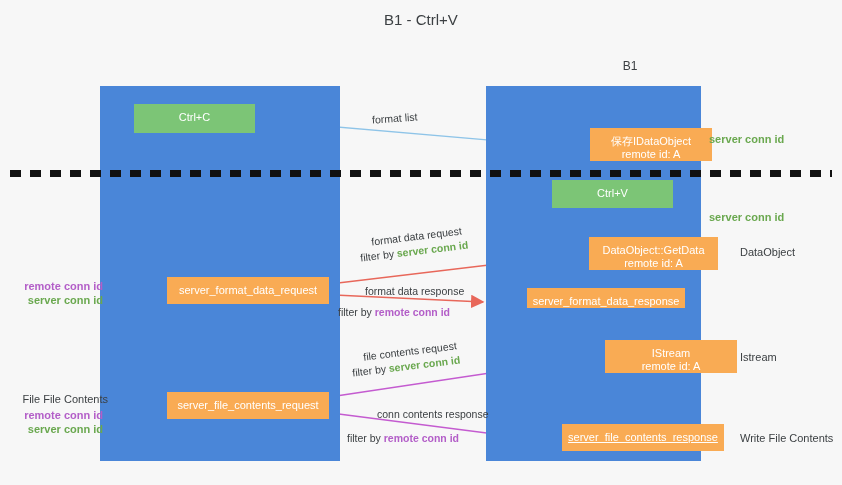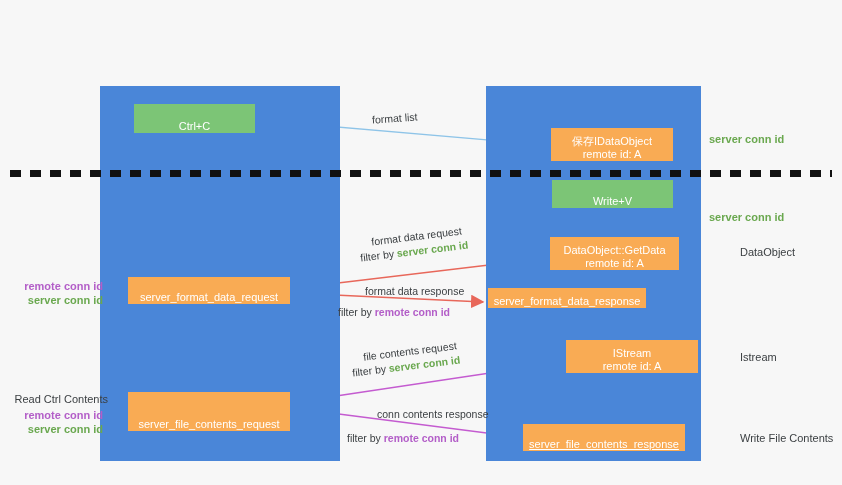--- a/index.html
+++ b/index.html
@@ -48,38 +48,38 @@
   }
   #lane-a1 { left: 100px; top: 86px; width: 240px; height: 375px; }
   #lane-b1 { left: 486px; top: 86px; width: 215px; height: 375px; }
 
   
   .node {
     box-sizing: border-box;
     display: flex;
     flex-direction: column;
     align-items: center;
-    justify-content: flex-end;
+    justify-content: flex-start;
     color: #ffffff;
     font-size: 11px;
     line-height: 13px;
     text-align: center;
-    padding: 0 4px;
+    padding: 7px 4px;
   }
   .node.green { background: #7cc576; }
-  .node.orange { background: #f9ab54; }
+  .node.orange { background: #f9ab54; margin-left: 39px; }
 
   #n-ctrlc  { left: 134px; top: 104px; width: 121px; height: 29px; }
   #n-save   { left: 551px; top: 128px; width: 122px; height: 33px; }
   #n-ctrlv  { left: 552px; top: 180px; width: 121px; height: 28px; }
   #n-getdata{ left: 550px; top: 237px; width: 129px; height: 33px; }
   #n-sfdreq { left: 128px; top: 277px; width: 162px; height: 27px; }
   #n-sfdres { left: 488px; top: 288px; width: 158px; height: 20px; }
   #n-istream{ left: 566px; top: 340px; width: 132px; height: 33px; }
-  #n-sfcreq { left: 128px; top: 392px; width: 162px; height: 39px; }
+  #n-sfcreq { left: 128px; top: 392px; width: 162px; height: 27px; }
   #n-sfcres { left: 523px; top: 424px; width: 162px; height: 27px; text-decoration: underline; }
 
   
   .side-label {
     font-size: 11px;
     line-height: 14px;
   }
   .green-txt  { color: #6aa84f; font-weight: bold; }
   .purple-txt { color: #b35ec8; font-weight: bold; }
   .dark-txt   { color: #3c4043; padding-left: 31px; }
@@ -158,38 +158,40 @@
 </svg>
 
 <div class="abs lane" id="lane-a1"></div>
 <div class="abs lane" id="lane-b1"></div>
 
 <svg class="abs" id="dashed-sep" viewBox="0 0 822 7" xmlns="http://www.w3.org/2000/svg">
   <line x1="0" y1="3.5" x2="822" y2="3.5" stroke="#111111" stroke-width="7" stroke-dasharray="11 9"></line>
 </svg>
 
 <div class="abs" id="title-block">
+  <div>B1 - Ctrl+V</div>
 </div>
 
 <div class="abs col-header" id="hdr-a1">
 </div>
 <div class="abs col-header" id="hdr-b1">
+  <div>B1</div>
 </div>
 
 <div class="abs node green" id="n-ctrlc">
   <span>Ctrl+C</span>
 </div>
 
 <div class="abs node orange" id="n-save">
   <span>保存IDataObject</span>
   <span>remote id: A</span>
 </div>
 
 <div class="abs node green" id="n-ctrlv">
-  <span>Write+V</span>
+  <span>Ctrl+V</span>
 </div>
 
 <div class="abs node orange" id="n-getdata">
   <span>DataObject::GetData</span>
   <span>remote id: A</span>
 </div>
 
 <div class="abs node orange" id="n-sfdreq">
   <span>server_format_data_request</span>
 </div>
@@ -237,18 +239,18 @@
 <div class="abs side-label green-txt" id="lbl-server-2">server conn id</div>
 <div class="abs side-label dark-txt" id="lbl-dataobject">DataObject</div>
 <div class="abs side-label dark-txt" id="lbl-istream">Istream</div>
 <div class="abs side-label dark-txt" id="lbl-writefile">Write File Contents</div>
 
 <div class="abs side-label" id="lbl-left-conn-1">
   <div class="purple-txt">remote conn id</div>
   <div class="green-txt">server conn id</div>
 </div>
 
-<div class="abs side-label" id="lbl-read-file">Read Ctrl Contents</div>
+<div class="abs side-label" id="lbl-read-file">File File Contents</div>
 
 <div class="abs side-label" id="lbl-left-conn-2">
   <div class="purple-txt">remote conn id</div>
   <div class="green-txt">server conn id</div>
 </div>
 
 </body></html>

